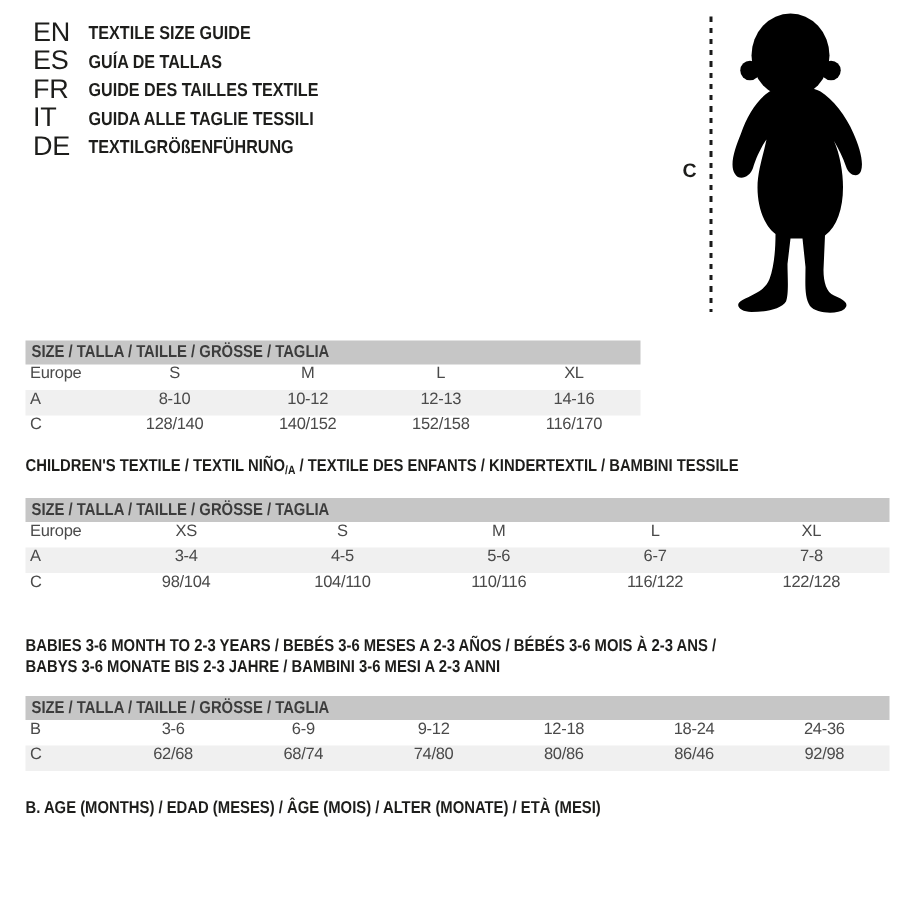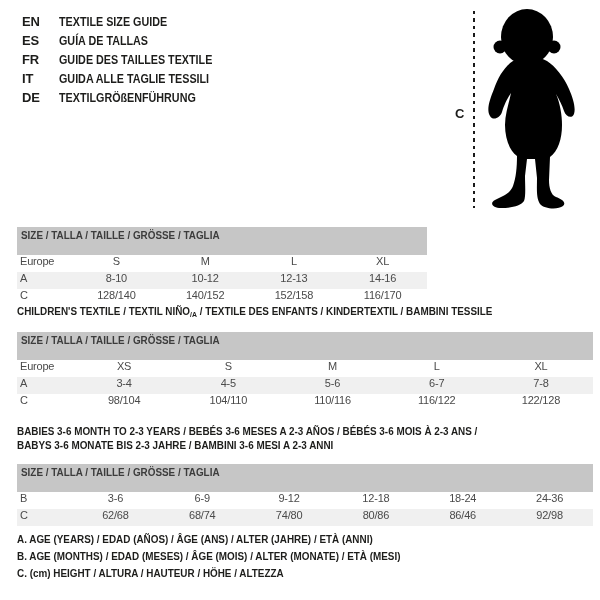--- a/index.html
+++ b/index.html
@@ -16,42 +16,42 @@
   .page{
     position:relative;width:600px;height:600px;
     background:var(--background);overflow:hidden;
     color:var(--text-primary);
   }
   .condense{display:inline-block;transform:scaleX(0.86);transform-origin:0 50%;white-space:nowrap;}
 
   
   .lang-block{position:absolute;top:12px;left:22px;}
   .lang-row{display:flex;height:19px;align-items:center;}
-  .lang-code{width:37px;font-size:13px;font-weight:700;letter-spacing:-0.2px;}
+  .lang-code{width:37px;font-size:18px;font-weight:400;letter-spacing:-0.2px;}
   .lang-title{font-size:12.5px;font-weight:700;}
 
   
   .measure-line{
     position:absolute;left:473px;top:11px;width:2px;height:197px;
     background:repeating-linear-gradient(to bottom,#1a1a1a 0 3.5px,transparent 3.5px 7.5px);
   }
   .measure-label{position:absolute;left:455px;top:106px;font-size:13px;font-weight:700;}
   .baby-svg{position:absolute;left:483px;top:8px;}
 
   
   .section{position:absolute;left:17px;}
   .sec-junior{top:213px;width:410px;}
   .sec-children{top:304px;width:576px;}
   .sec-babies{top:424px;width:576px;}
   .title-line{height:14px;font-size:11.5px;font-weight:700;line-height:14px;}
   .title-line sub{font-size:8px;vertical-align:-2px;}
   .size-table{margin-top:14px;}
   .sec-babies .size-table{margin-top:12px;}
   .size-bar{
-    height:28px;line-height:16px;background:var(--size-bar-bg);
+    height:16px;line-height:16px;background:var(--size-bar-bg);
     padding-left:4px;font-size:11.5px;font-weight:700;color:#3c3c3c;
   }
   .trow{display:flex;height:17px;align-items:flex-start;font-size:11px;color:var(--table-text);letter-spacing:-0.2px;}
   .trow.shade{background:var(--row-stripe-bg);}
   .tlabel{width:55px;padding-left:3px;}
   .tcell{flex:1;text-align:center;}
 
   
   .footnotes{position:absolute;left:17px;top:531px;}
   .foot-line{height:17px;line-height:17px;font-size:11.5px;font-weight:700;}
@@ -209,18 +209,16 @@
             <span class="tcell">74/80</span>
             <span class="tcell">80/86</span>
             <span class="tcell">86/46</span>
             <span class="tcell">92/98</span>
           </div>
         </div>
     </div>
   </div>
 
   <div class="footnotes">
-    <div class="foot-line"><span class="condense">A. AGE (YEARS) / EDAD (AÑOS) / ÂGE (ANS) / ALTER (JAHRE) / ETÀ (ANNI)</span></div>
     <div class="foot-line"><span class="condense">B. AGE (MONTHS) / EDAD (MESES) / ÂGE (MOIS) / ALTER (MONATE) / ETÀ (MESI)</span></div>
-    <div class="foot-line"><span class="condense">C. (cm) HEIGHT / ALTURA / HAUTEUR / HÖHE / ALTEZZA</span></div>
   </div>
 
 </div>
 
 </body></html>

